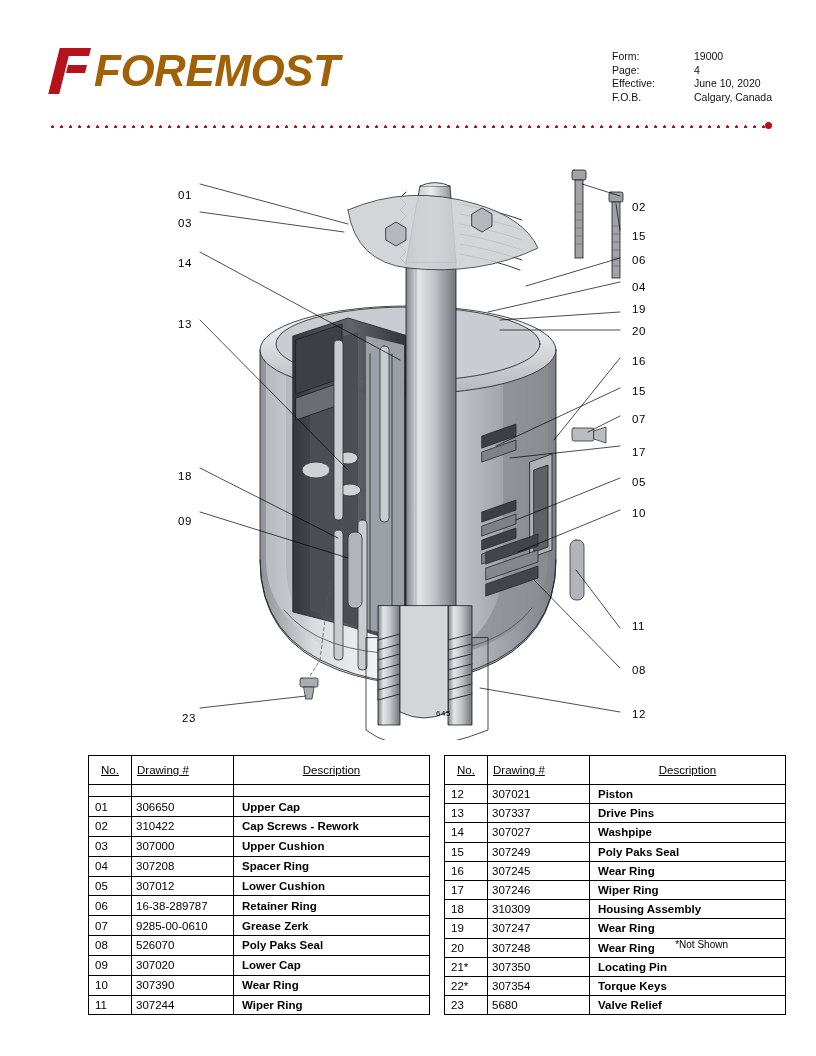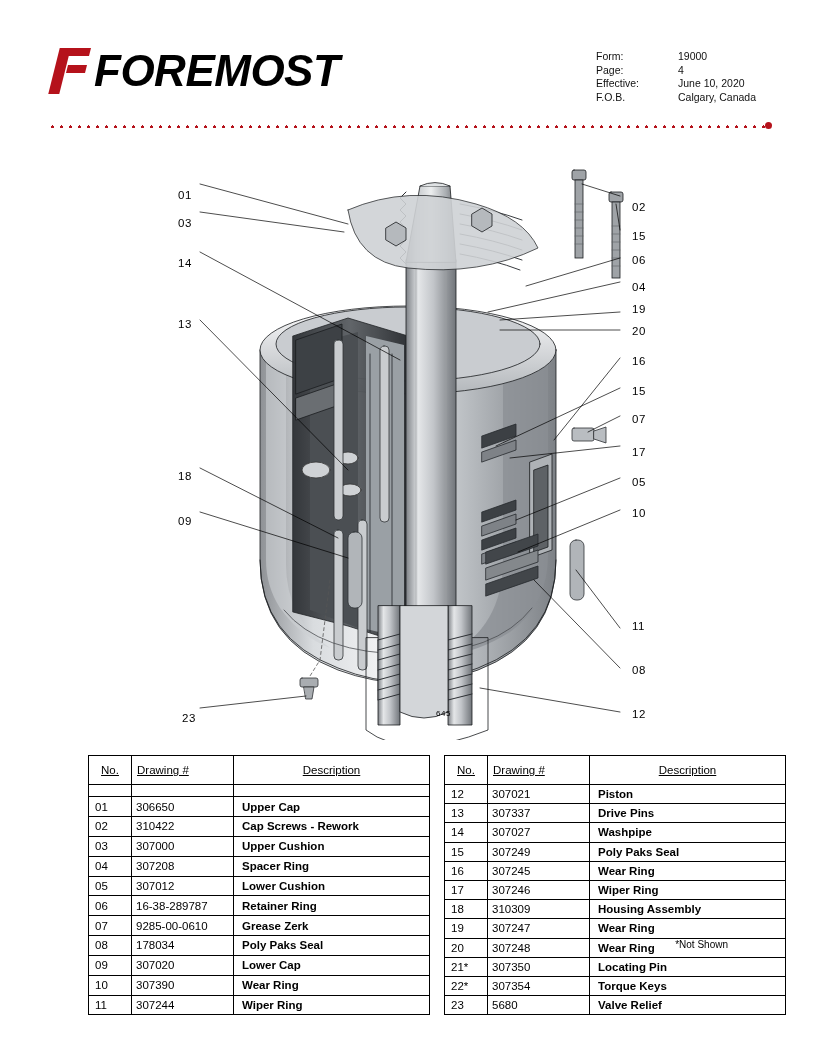--- a/index.html
+++ b/index.html
@@ -50,26 +50,26 @@
   }
   .logo-mark .b1 { left: 2px;  top: 0px;  width: 11px; height: 46px; }
   .logo-mark .b2 { left: 15px; top: 0px;  width: 23px; height: 8px; }
   .logo-mark .b3 { left: 15px; top: 17px; width: 19px; height: 8px; }
   .logo-text {
     font-family: "Liberation Sans", sans-serif;
     font-weight: bold;
     font-style: italic;
     font-size: 44px;
     letter-spacing: -0.5px;
-    color: #000000;
+    color: #a16207;
     line-height: 46px;
   }
   .meta {
     position: absolute;
-    left: 596px;
+    left: 612px;
     top: 8px;
     font-size: 10.5px;
     line-height: 13.5px;
     color: #111;
   }
   .meta .row { display: flex; }
   .meta .k { width: 82px; }
   .meta .v { }
 
   .dotline {
@@ -465,21 +465,21 @@
           <td class="c-dwg">16-38-289787</td>
           <td class="c-desc">Retainer Ring</td>
         </tr>
         <tr>
           <td class="c-no">07</td>
           <td class="c-dwg">9285-00-0610</td>
           <td class="c-desc">Grease Zerk</td>
         </tr>
         <tr>
           <td class="c-no">08</td>
-          <td class="c-dwg">178034</td>
+          <td class="c-dwg">526070</td>
           <td class="c-desc">Poly Paks Seal</td>
         </tr>
         <tr>
           <td class="c-no">09</td>
           <td class="c-dwg">307020</td>
           <td class="c-desc">Lower Cap</td>
         </tr>
         <tr>
           <td class="c-no">10</td>
           <td class="c-dwg">307390</td>

